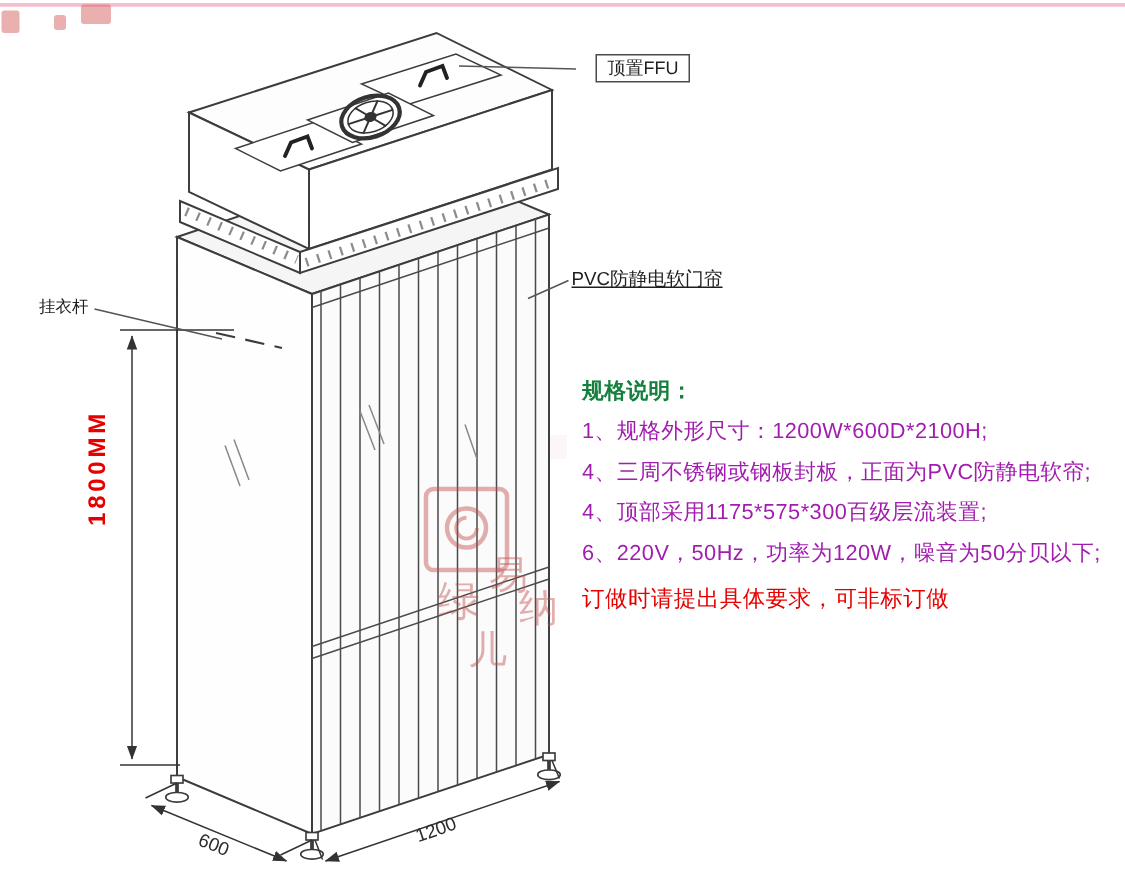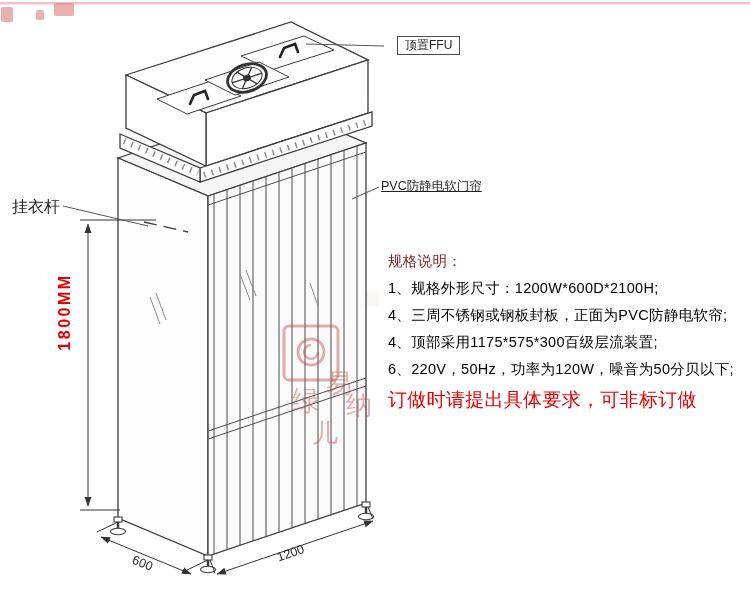--- a/index.html
+++ b/index.html
@@ -3,27 +3,27 @@
 <meta charset="utf-8">
 <style>
   html,body{margin:0;padding:0;background:#ffffff;}
   body{font-family:"Liberation Sans","DejaVu Sans",sans-serif;}
   .stage{position:relative;width:750px;height:595px;background:#fff;overflow:hidden;}
   .stage svg{position:absolute;left:0;top:0;}
   svg text{font-family:"Liberation Sans","DejaVu Sans",sans-serif;}
   .overlay-label{position:absolute;color:#1f1f1f;white-space:nowrap;}
   .boxed{border:1px solid #4a4a4a;background:#fff;padding:1px 7px;font-size:12px;line-height:15px;}
   .lbl-pvc{left:381px;top:178px;font-size:12.5px;text-decoration:underline;}
-  .lbl-rod{left:12px;top:197px;font-size:16px;}
+  .lbl-rod{left:26px;top:197px;font-size:11px;}
   .lbl-ffu{left:386px;top:36px;margin-left:11px;}
   .spec{position:absolute;left:388px;top:248px;width:356px;font-size:14.5px;
         line-height:27px;color:#2b2b2b;letter-spacing:0.3px;}
-  .spec-heading{color:#7f1d1d;}
-  .spec-item{color:#000000;}
-  .spec-note{color:#e60000;margin-top:3px;font-size:19px;}
+  .spec-heading{color:#15803d;font-weight:bold;}
+  .spec-item{color:#a21caf;}
+  .spec-note{color:#e60000;margin-top:3px;font-size:15px;}
   .frag{position:absolute;background:#d66060;opacity:.5;border-radius:2px;}
 </style>
 </head>
 <body>
 
 <div class="stage">
 
   <svg width="750" height="595" viewBox="0 0 750 595">
     <defs>
       <marker id="arr" markerWidth="12" markerHeight="10" refX="9" refY="4" orient="auto-start-reverse" markerUnits="userSpaceOnUse">

